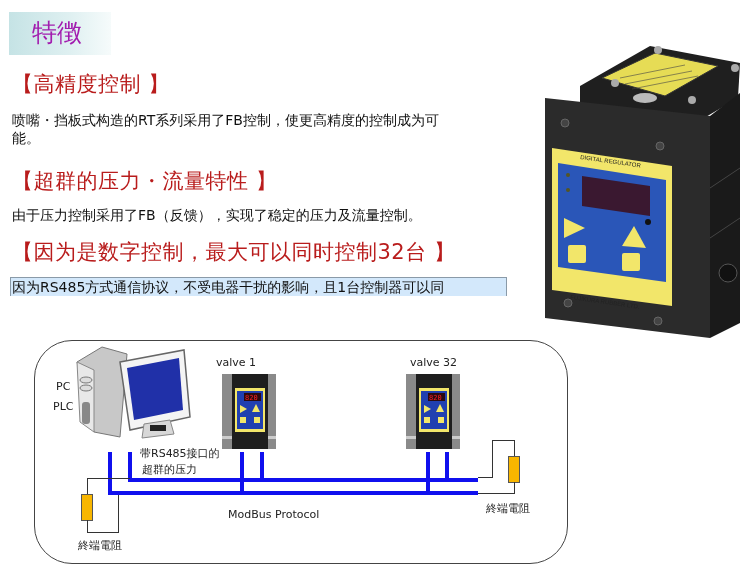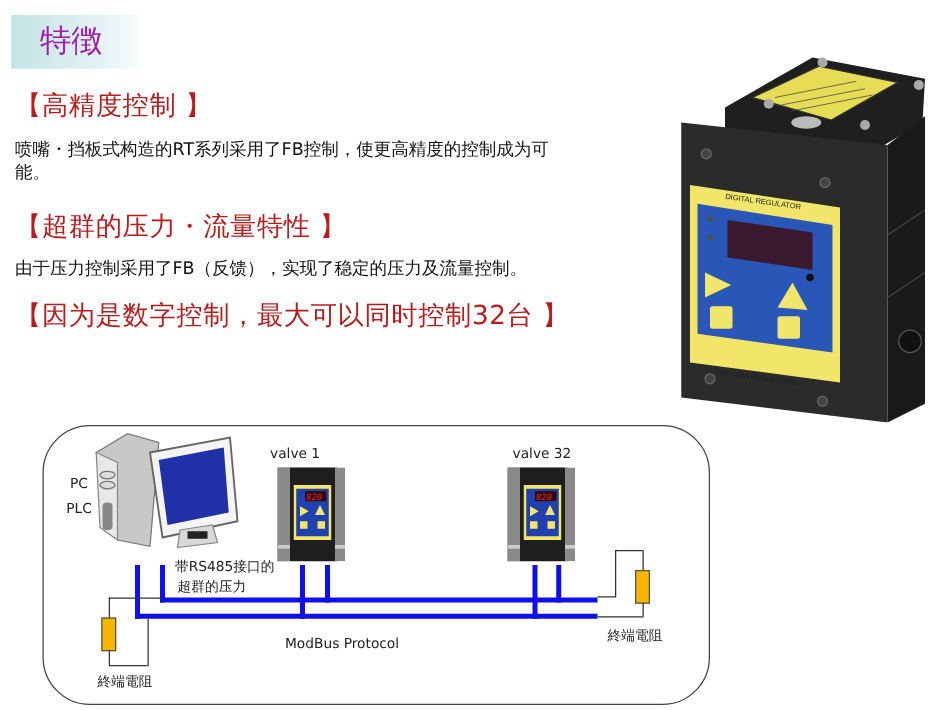--- a/index.html
+++ b/index.html
@@ -7,39 +7,40 @@
   .abs { position:absolute; }
   .title-box { left:9px; top:12px; width:102px; height:43px; background:linear-gradient(90deg,#c5e3e5 0%,#dff0f1 60%,#f6fbfb 100%); }
   .title-text { left:32px; top:17px; font-size:25px; color:#a21caf; line-height:32px; }
   .h { color:#b91c1c; font-weight:normal; font-size:21px; line-height:28px; white-space:nowrap; letter-spacing:0.5px; }
   .p { color:#111; font-weight:normal; font-size:14px; line-height:18px; }
   .diagram-frame { left:34px; top:340px; width:532px; height:222px; border:1px solid #444; border-radius:38px 38px 38px 38px; }
   .lbl { font-size:11px; color:#222; font-weight:normal; white-space:nowrap; }
   .bus { background:#1010ee; position:absolute; }
   .wire { position:absolute; background:#333; }
   .resistor { position:absolute; width:10px; height:25px; background:#f8b600; border:1px solid #555; }
-  .valve-img { position:absolute; width:48px; height:75px; background:#6a6a6a;font-style:italic; }
+  .valve-img { position:absolute; width:48px; height:75px; background:#6a6a6a; }
 </style>
 </head>
 <body>
 
 <div class="abs title-box"></div>
 <div class="abs title-text">特徴</div>
 
 <div class="abs h" style="left:12px; top:70px;">【高精度控制 】</div>
 <div class="abs p" style="left:12px; top:111px; width:500px;">
   <div>喷嘴・挡板式构造的RT系列采用了FB控制，使更高精度的控制成为可</div>
   <div>能。</div>
 </div>
 
 <div class="abs h" style="left:12px; top:167px;">【超群的压力・流量特性 】</div>
 <div class="abs p" style="left:12px; top:206px;">由于压力控制采用了FB（反馈），实现了稳定的压力及流量控制。</div>
 
 <div class="abs h" style="left:12px; top:238px;">【因为是数字控制，最大可以同时控制32台 】</div>
 <div class="abs p" style="left:10px; top:277px;">
+  <div style="background:#d3e8fb; border:1px solid #8a9aa8; border-bottom:none; width:494px; padding-left:1px;">因为RS485方式通信协议，不受电器干扰的影响，且1台控制器可以同</div>
 </div>
 
 <div class="abs" style="left:540px; top:38px; width:205px; height:300px;">
   <svg width="205" height="300" viewBox="0 0 205 300">
 
     <polygon points="40,48 110,8 200,25 198,60 130,100 40,80" fill="#1f1f1f"></polygon>
     <polygon points="62,40 115,15 178,28 125,58" fill="#e6dc55" stroke="#333" stroke-width="1"></polygon>
     <line x1="80" y1="40" x2="145" y2="27" stroke="#444" stroke-width="0.6"></line>
     <line x1="85" y1="46" x2="152" y2="33" stroke="#444" stroke-width="0.6"></line>
     <line x1="92" y1="51" x2="158" y2="38" stroke="#444" stroke-width="0.6"></line>

